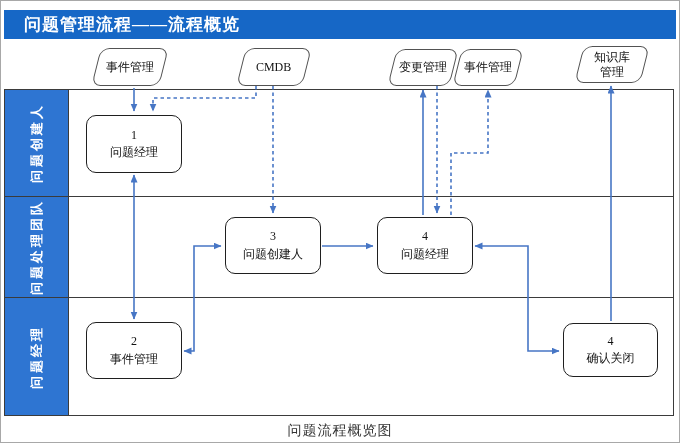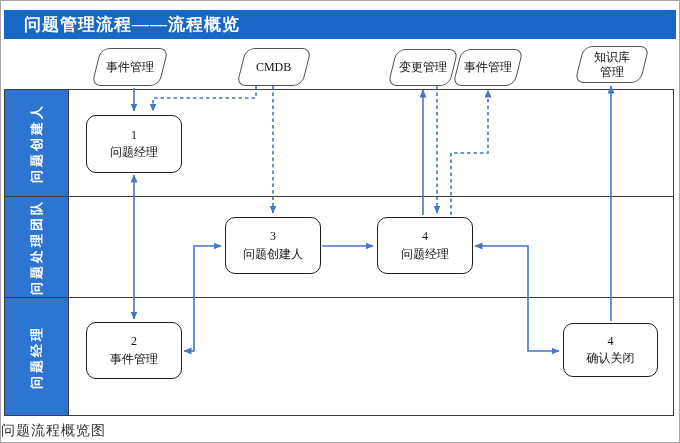--- a/index.html
+++ b/index.html
@@ -39,21 +39,21 @@
        z-index:3;box-sizing:border-box;}
   .ent .lbl{transform:skewX(14deg);text-align:center;font-size:12px;color:#111;
             line-height:1.25;white-space:nowrap;}
 
   
   .step{position:absolute;background:#fff;border:1.6px solid #1f1f1f;border-radius:10px;
         display:flex;flex-direction:column;align-items:center;justify-content:center;
         font-size:12px;color:#111;line-height:1.45;z-index:3;box-sizing:border-box;}
 
   
-  .caption{position:absolute;left:0;right:0;top:421px;text-align:left;
+  .caption{position:absolute;left:0;right:0;top:421px;text-align:center;
            font-size:14px;color:#333;letter-spacing:1px;}
 </style>
 </head>
 <body>
 
 <div class="canvas">
 
   <div class="titlebar" style="background: rgb(22, 103, 198);">
     <span>问题管理流程——流程概览</span>
   </div>

